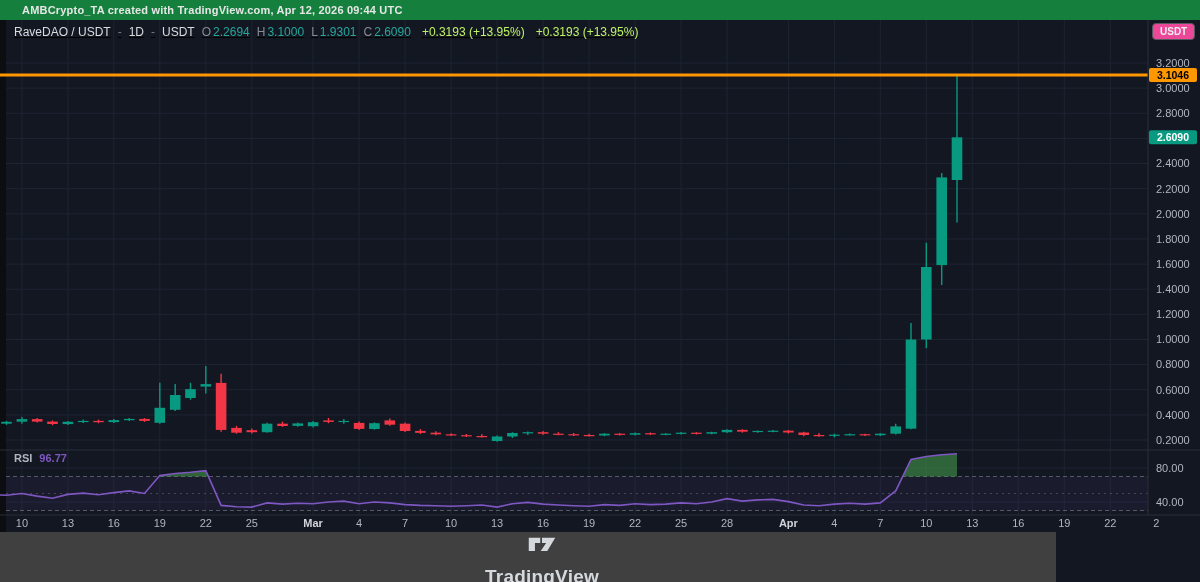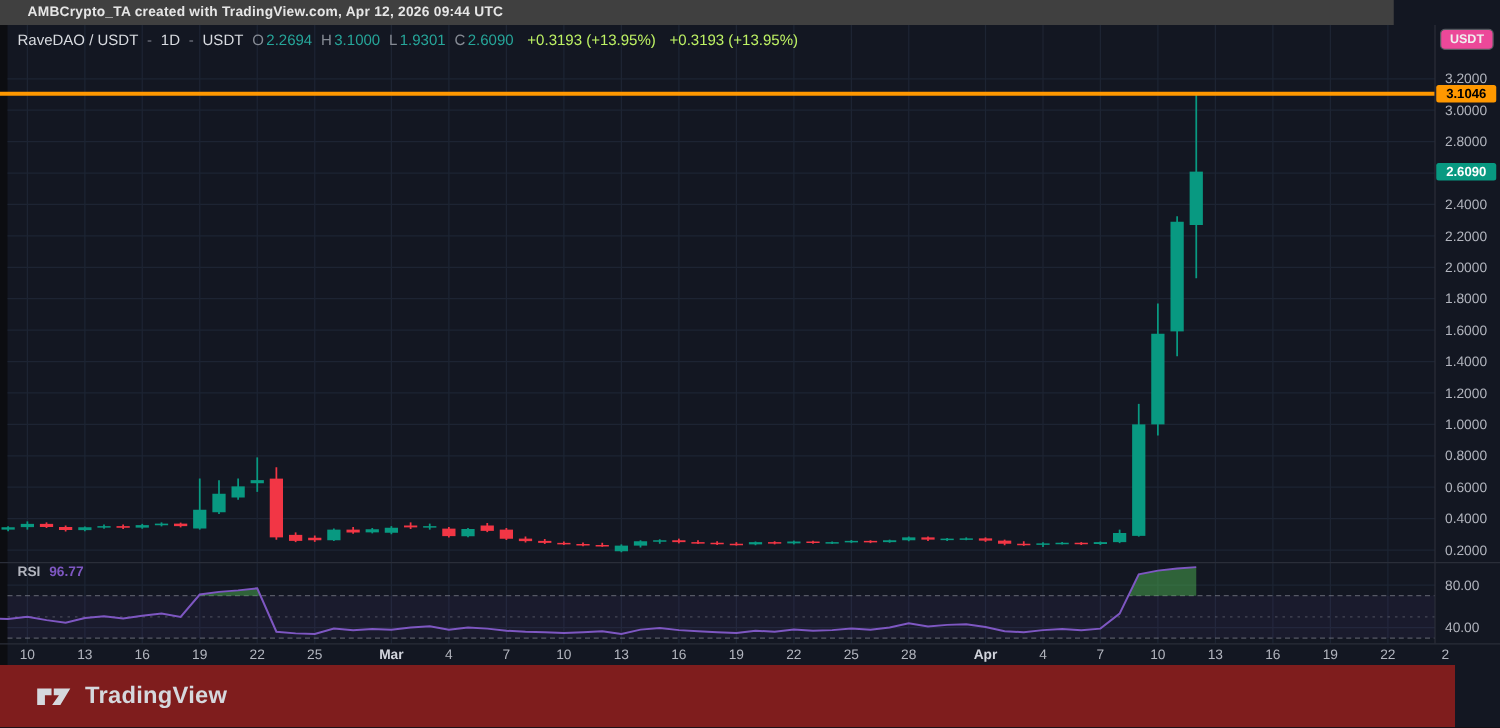--- a/index.html
+++ b/index.html
@@ -1,38 +1,38 @@
 <!DOCTYPE html>
 <html><head>
 <meta charset="utf-8">
 <style>
   html,body{margin:0;padding:0;background:#101010;}
   .screen{position:relative;width:1200px;height:582px;overflow:hidden;
           font-family:"Liberation Sans",sans-serif;background:#131722;}
-  .topbar{position:absolute;left:0;top:0;width:1115px;height:20px;background:#404040;
+  .topbar{position:absolute;left:0;top:0;width:1200px;height:20px;background:#15803d;
           color:#e6e6e6;font-size:11px;font-weight:700;line-height:20px;padding-left:22px;
           box-sizing:border-box;letter-spacing:.2px;}
   .chart-wrap{position:absolute;left:0;top:20px;width:1200px;height:512px;}
   .legend{position:absolute;left:14px;top:5px;height:14px;font-size:12px;display:flex;
-          align-items:center;gap:7px;white-space:nowrap;z-index:5;}
+          align-items:center;gap:7px;white-space:nowrap;z-index:5;text-decoration:underline;}
   .legend .sym{color:#d8dbe0;}
   .legend .sep{color:#787b86;}
   .legend .meta{color:#d8dbe0;}
   .legend .olabel{color:#868b94;margin-right:-5px;}
   .legend .oval{color:#26a69a;text-align:center;}
   .legend .chg{color:#bef264;margin-left:4px;}
   .rsi-legend{position:absolute;left:14px;top:432px;font-size:11px;display:flex;gap:7px;
           align-items:flex-end;z-index:5;}
   .rsi-legend .rlab{color:#b2b5be;font-weight:700;}
   .rsi-legend .rval{color:#7e57c2;font-weight:700;}
   .usdt{position:absolute;left:1152px;top:3px;background:#ec4899;border:1px solid #55585f;
         border-radius:4px;color:#f0f0f0;font-size:10px;font-weight:700;padding:2px 7px;
         z-index:5;cursor:pointer;}
-  .bottombar{position:absolute;left:0;top:532px;width:1164px;height:50px;background:#7f1d1d;
-        display:flex;align-items:center;padding-left:28px;box-sizing:border-box;gap:10px;}
+  .bottombar{position:absolute;left:0;top:532px;width:1056px;height:50px;background:#404040;
+        display:flex;align-items:center;padding-left:28px;box-sizing:border-box;gap:10px;flex-direction:column;}
   .tv-text{color:#d5d8dd;font-size:19px;font-weight:700;letter-spacing:.2px;}
   svg text{font-family:"Liberation Sans",sans-serif;}
 </style>
 </head>
 <body>
 
 <div class="screen">
 
   <div class="topbar">
     <span>AMBCrypto_TA created with TradingView.com, Apr 12, 2026 09:44 UTC</span>

